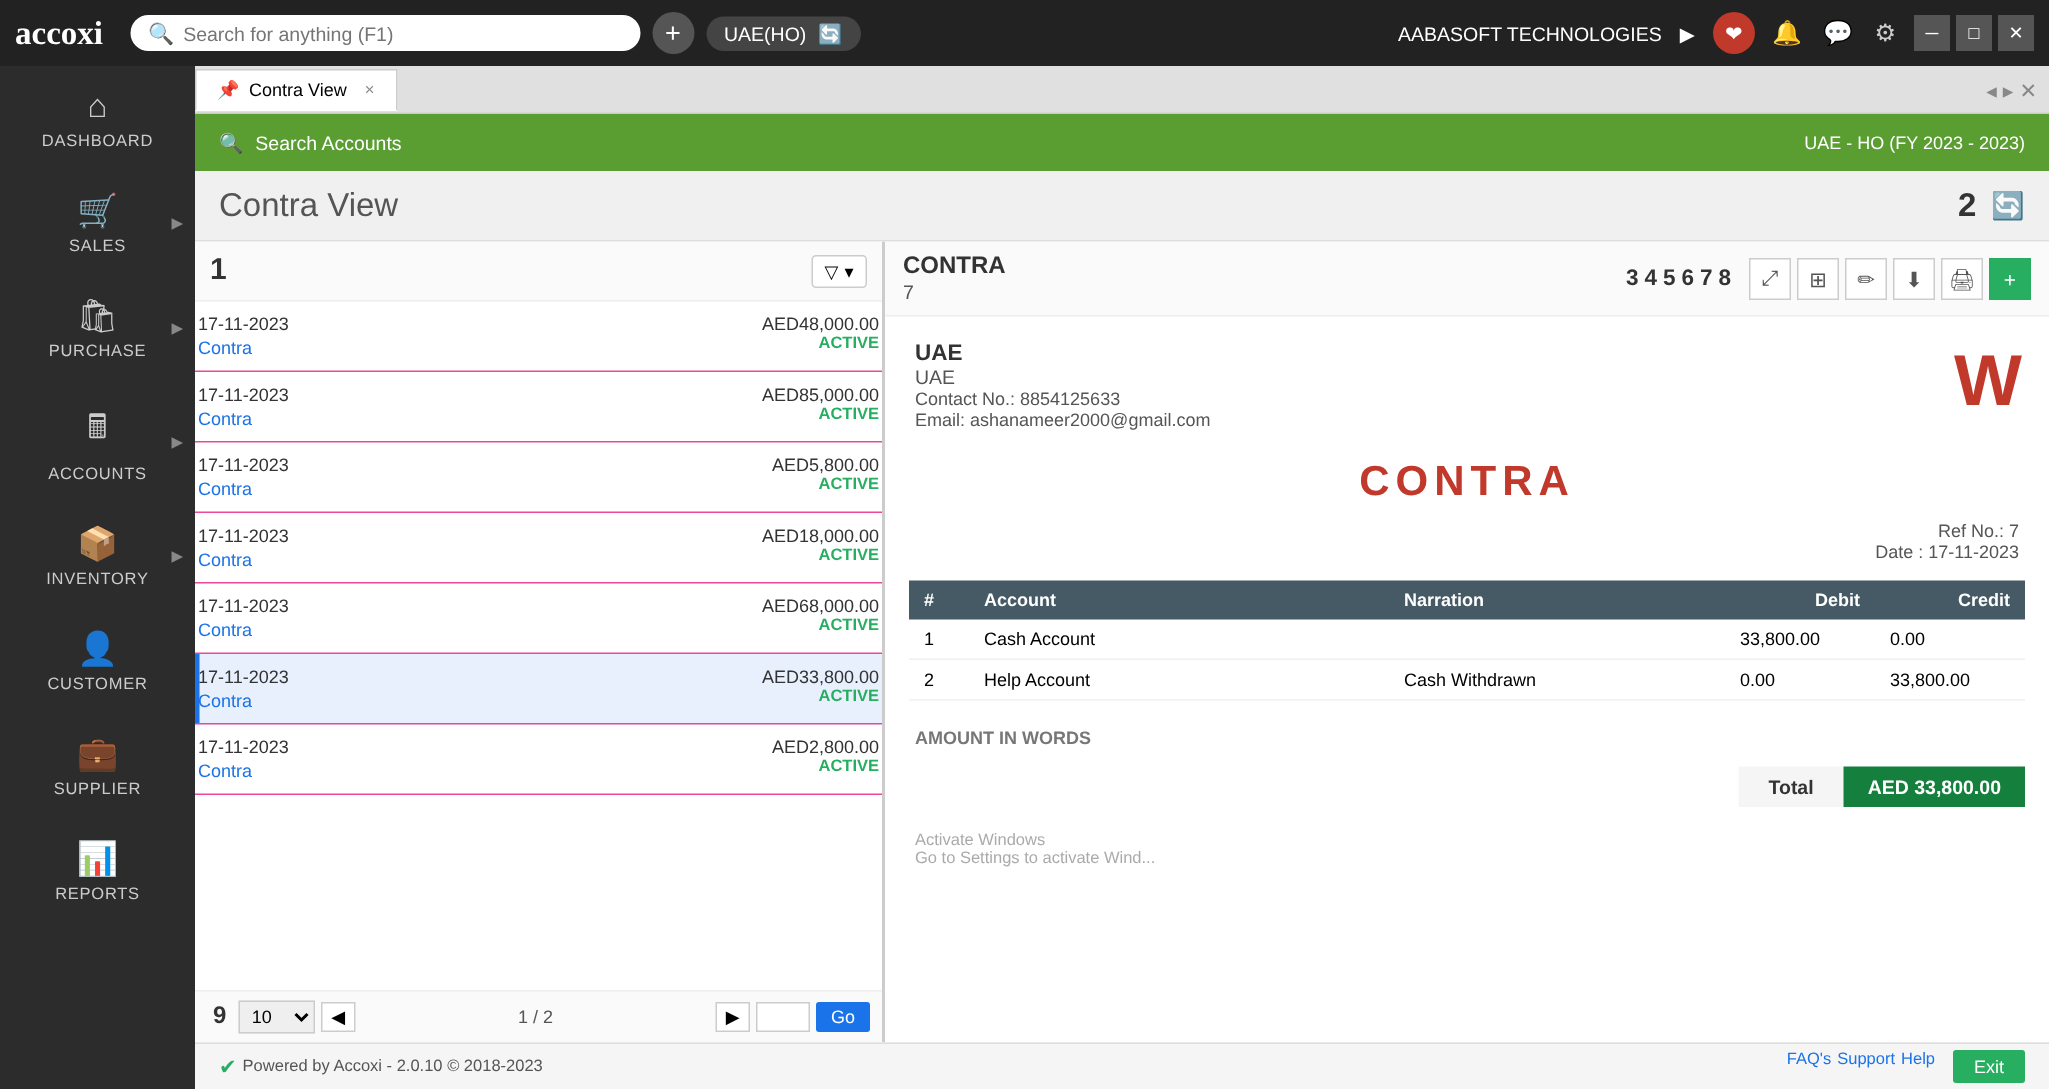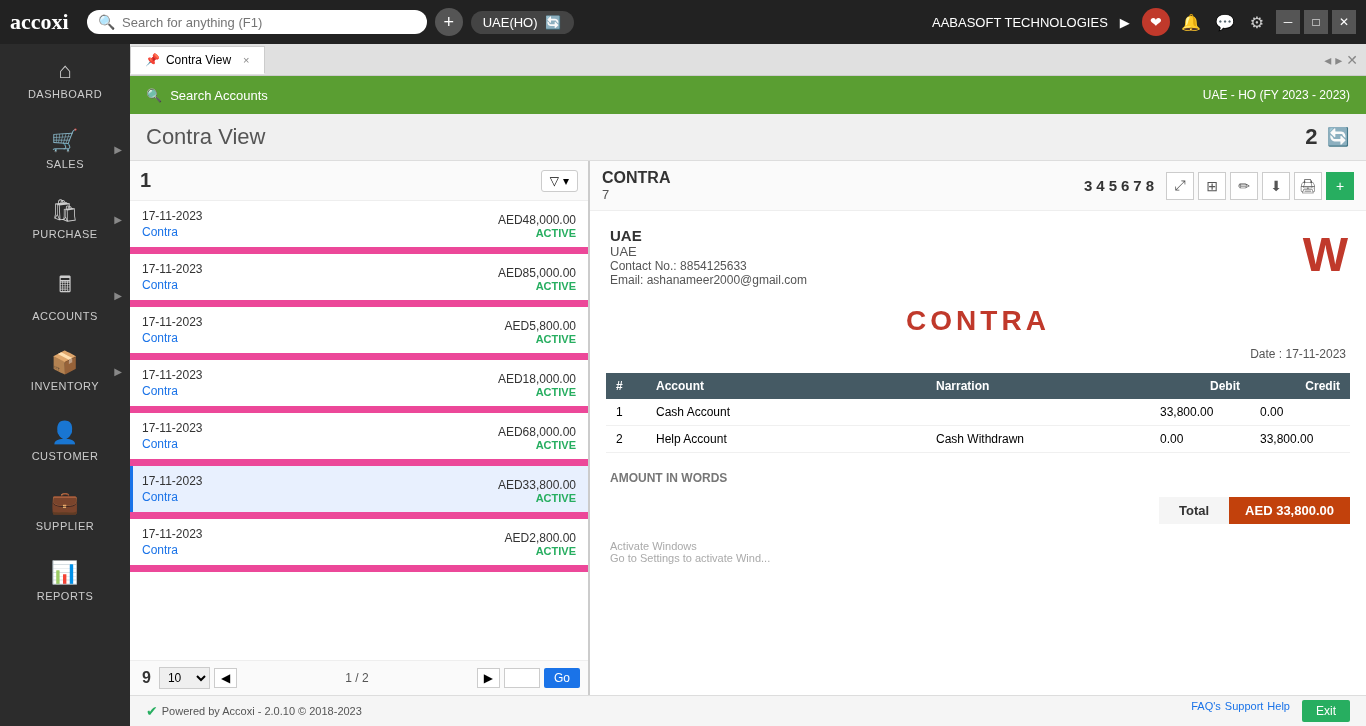--- a/index.html
+++ b/index.html
@@ -68,21 +68,21 @@
 
     
     .split-panel { display: flex; flex: 1; overflow: hidden; border-top: 1px solid #ddd; }
 
     
     .list-panel { width: 460px; border-right: 2px solid #ccc; display: flex; flex-direction: column; background: white; }
     .list-header { display: flex; align-items: center; padding: 8px 10px; border-bottom: 1px solid #eee; background: #fafafa; }
     .list-header .num { font-size: 20px; font-weight: bold; color: #333; }
     .filter-btn { margin-left: auto; background: white; border: 1px solid #ccc; padding: 3px 8px; cursor: pointer; font-size: 12px; border-radius: 3px; display: flex; align-items: center; gap: 4px; }
     .list-items { flex: 1; overflow-y: auto; }
-    .list-item { padding: 8px 12px; border-bottom: 7px solid #ec4899; display: flex; justify-content: space-between; align-items: flex-end; cursor: pointer; position: relative; }
+    .list-item { padding: 8px 2px; border-bottom: 1px solid #ec4899; display: flex; justify-content: space-between; align-items: flex-start; cursor: pointer; position: relative; }
     .list-item.selected { background: #e8f0fe; }
     .list-item .item-left { display: flex; flex-direction: column; gap: 2px; }
     .list-item .date { font-size: 12px; color: #333; }
     .list-item .link { color: #1a73e8; font-size: 12px; cursor: pointer; }
     .list-item .amount { font-size: 12px; color: #333; text-align: right; }
     .list-item .status { color: #27ae60; font-size: 11px; font-weight: bold; text-align: right; }
     .list-item .left-border { position: absolute; left: 0; top: 0; bottom: 0; width: 3px; background: #27ae60; }
     .list-item .left-border.selected { background: #1a73e8; }
 
     
@@ -112,21 +112,21 @@
     .contra-watermark { text-align: center; color: #c0392b; font-size: 28px; font-weight: bold; letter-spacing: 4px; padding: 10px 0; }
     .ref-info { text-align: right; padding: 0 20px; font-size: 12px; color: #555; }
     .voucher-table { margin: 12px 16px; border-collapse: collapse; width: calc(100% - 32px); }
     .voucher-table th { background: #455a64; color: white; padding: 6px 10px; font-size: 12px; text-align: left; }
     .voucher-table th.right { text-align: right; }
     .voucher-table td { padding: 6px 10px; font-size: 12px; border-bottom: 1px solid #f0f0f0; }
     .voucher-table td.right { }
     .amount-words { padding: 6px 20px; font-size: 12px; color: #777; font-weight: bold; }
     .total-row { display: flex; justify-content: flex-end; padding: 6px 16px; align-items: center; }
     .total-label { font-size: 13px; font-weight: bold; color: #333; padding: 6px 20px; background: #f5f5f5; }
-    .total-amount { font-size: 13px; font-weight: bold; color: white; background: #c2410c; padding: 6px 16px; }
+    .total-amount { font-size: 13px; font-weight: bold; color: white; background: #15803d; padding: 6px 16px; }
     .footer-bar { background: #f5f5f5; border-top: 1px solid #ddd; display: flex; align-items: center; padding: 4px 16px; gap: 16px; font-size: 11px; color: #555; }
     .footer-logo { display: flex; align-items: center; gap: 4px; }
     .footer-links { display: flex; gap: 4px; margin-left: auto; }
     .exit-btn { background: #27ae60; color: white; border: none; padding: 4px 14px; cursor: pointer; font-size: 12px; border-radius: 2px; margin-left: 8px; }
 
     
     .w-logo { display: flex; align-items: center; justify-content: center; }
     .w-logo-text { font-size: 48px; font-weight: 900; color: #c0392b; font-family: 'Arial Black', Arial, sans-serif; letter-spacing: -2px; }
   </style>
 </head>
@@ -374,20 +374,21 @@
               <div class="contact">Email: ashanameer2000@gmail.com</div>
             </div>
             <div class="w-logo">
               <span class="w-logo-text">W</span>
             </div>
           </div>
 
           <div class="contra-watermark">CONTRA</div>
 
           <div class="ref-info">
+            <div>Ref No.: 7</div>
             <div>Date : 17-11-2023</div>
           </div>
 
           <table class="voucher-table">
             <thead>
               <tr>
                 <th style="width:40px;">#</th>
                 <th style="width:280px;">Account</th>
                 <th>Narration</th>
                 <th class="right" style="width:100px;">Debit</th>

